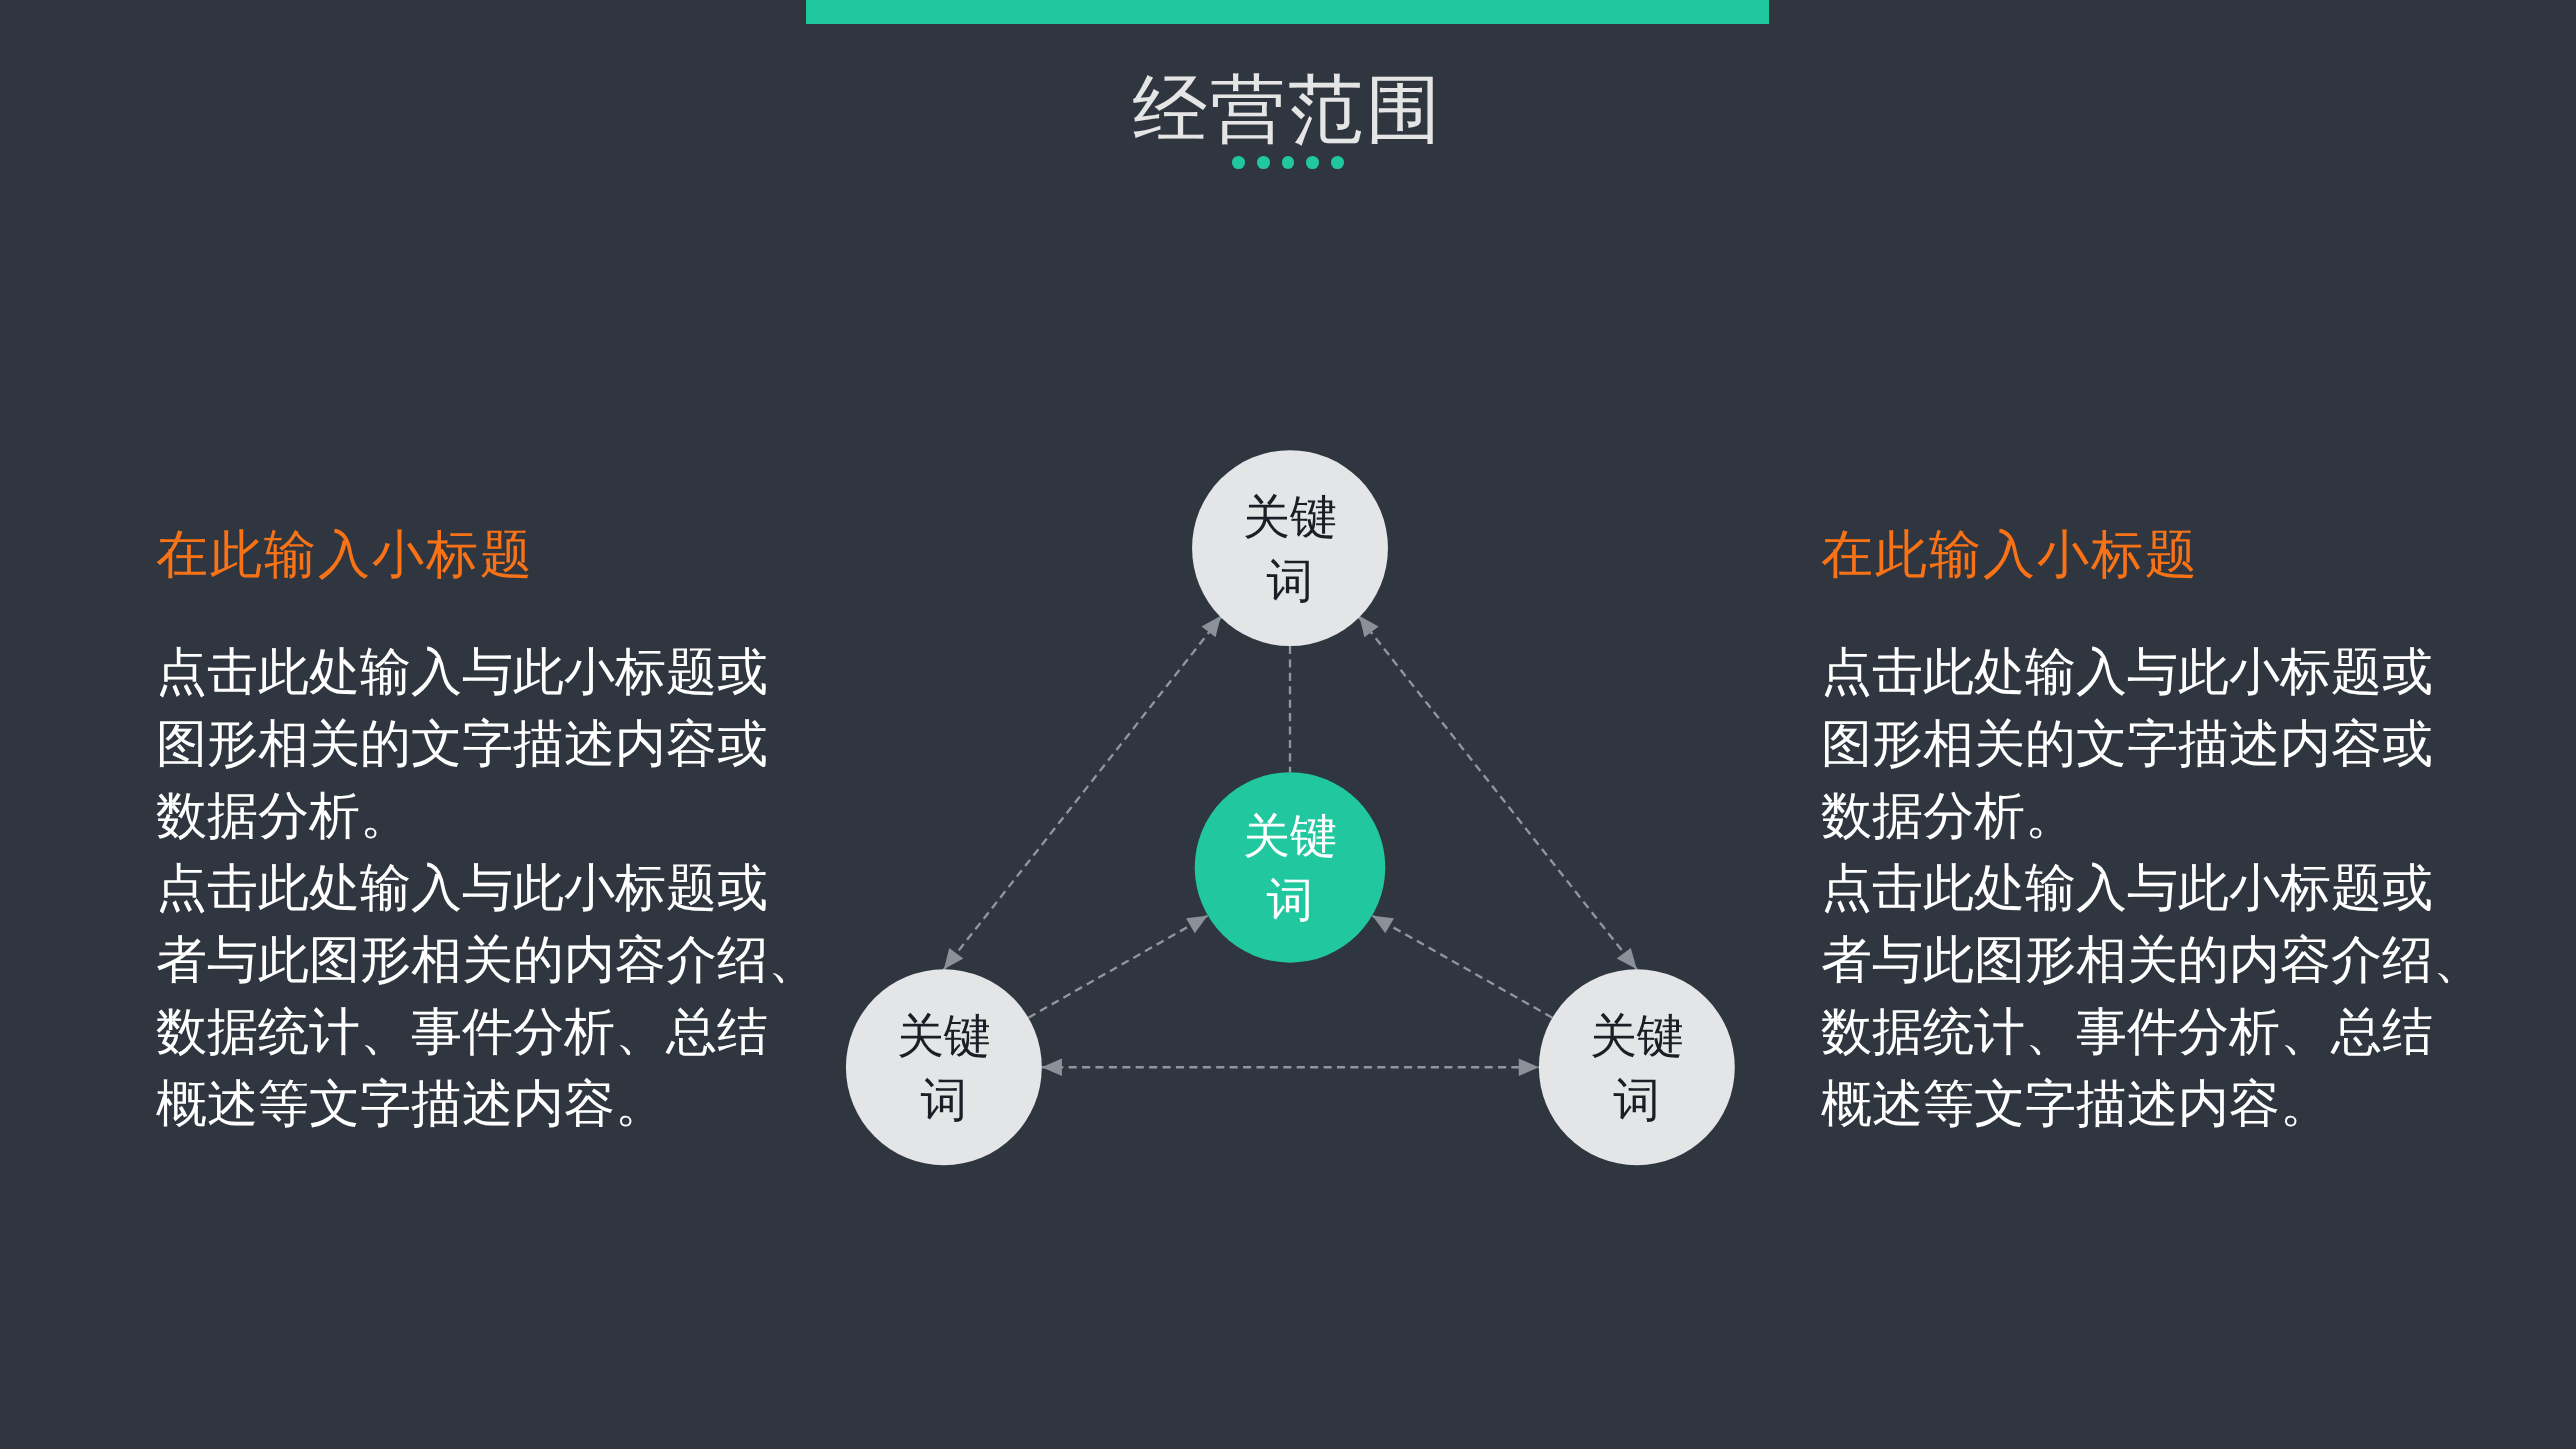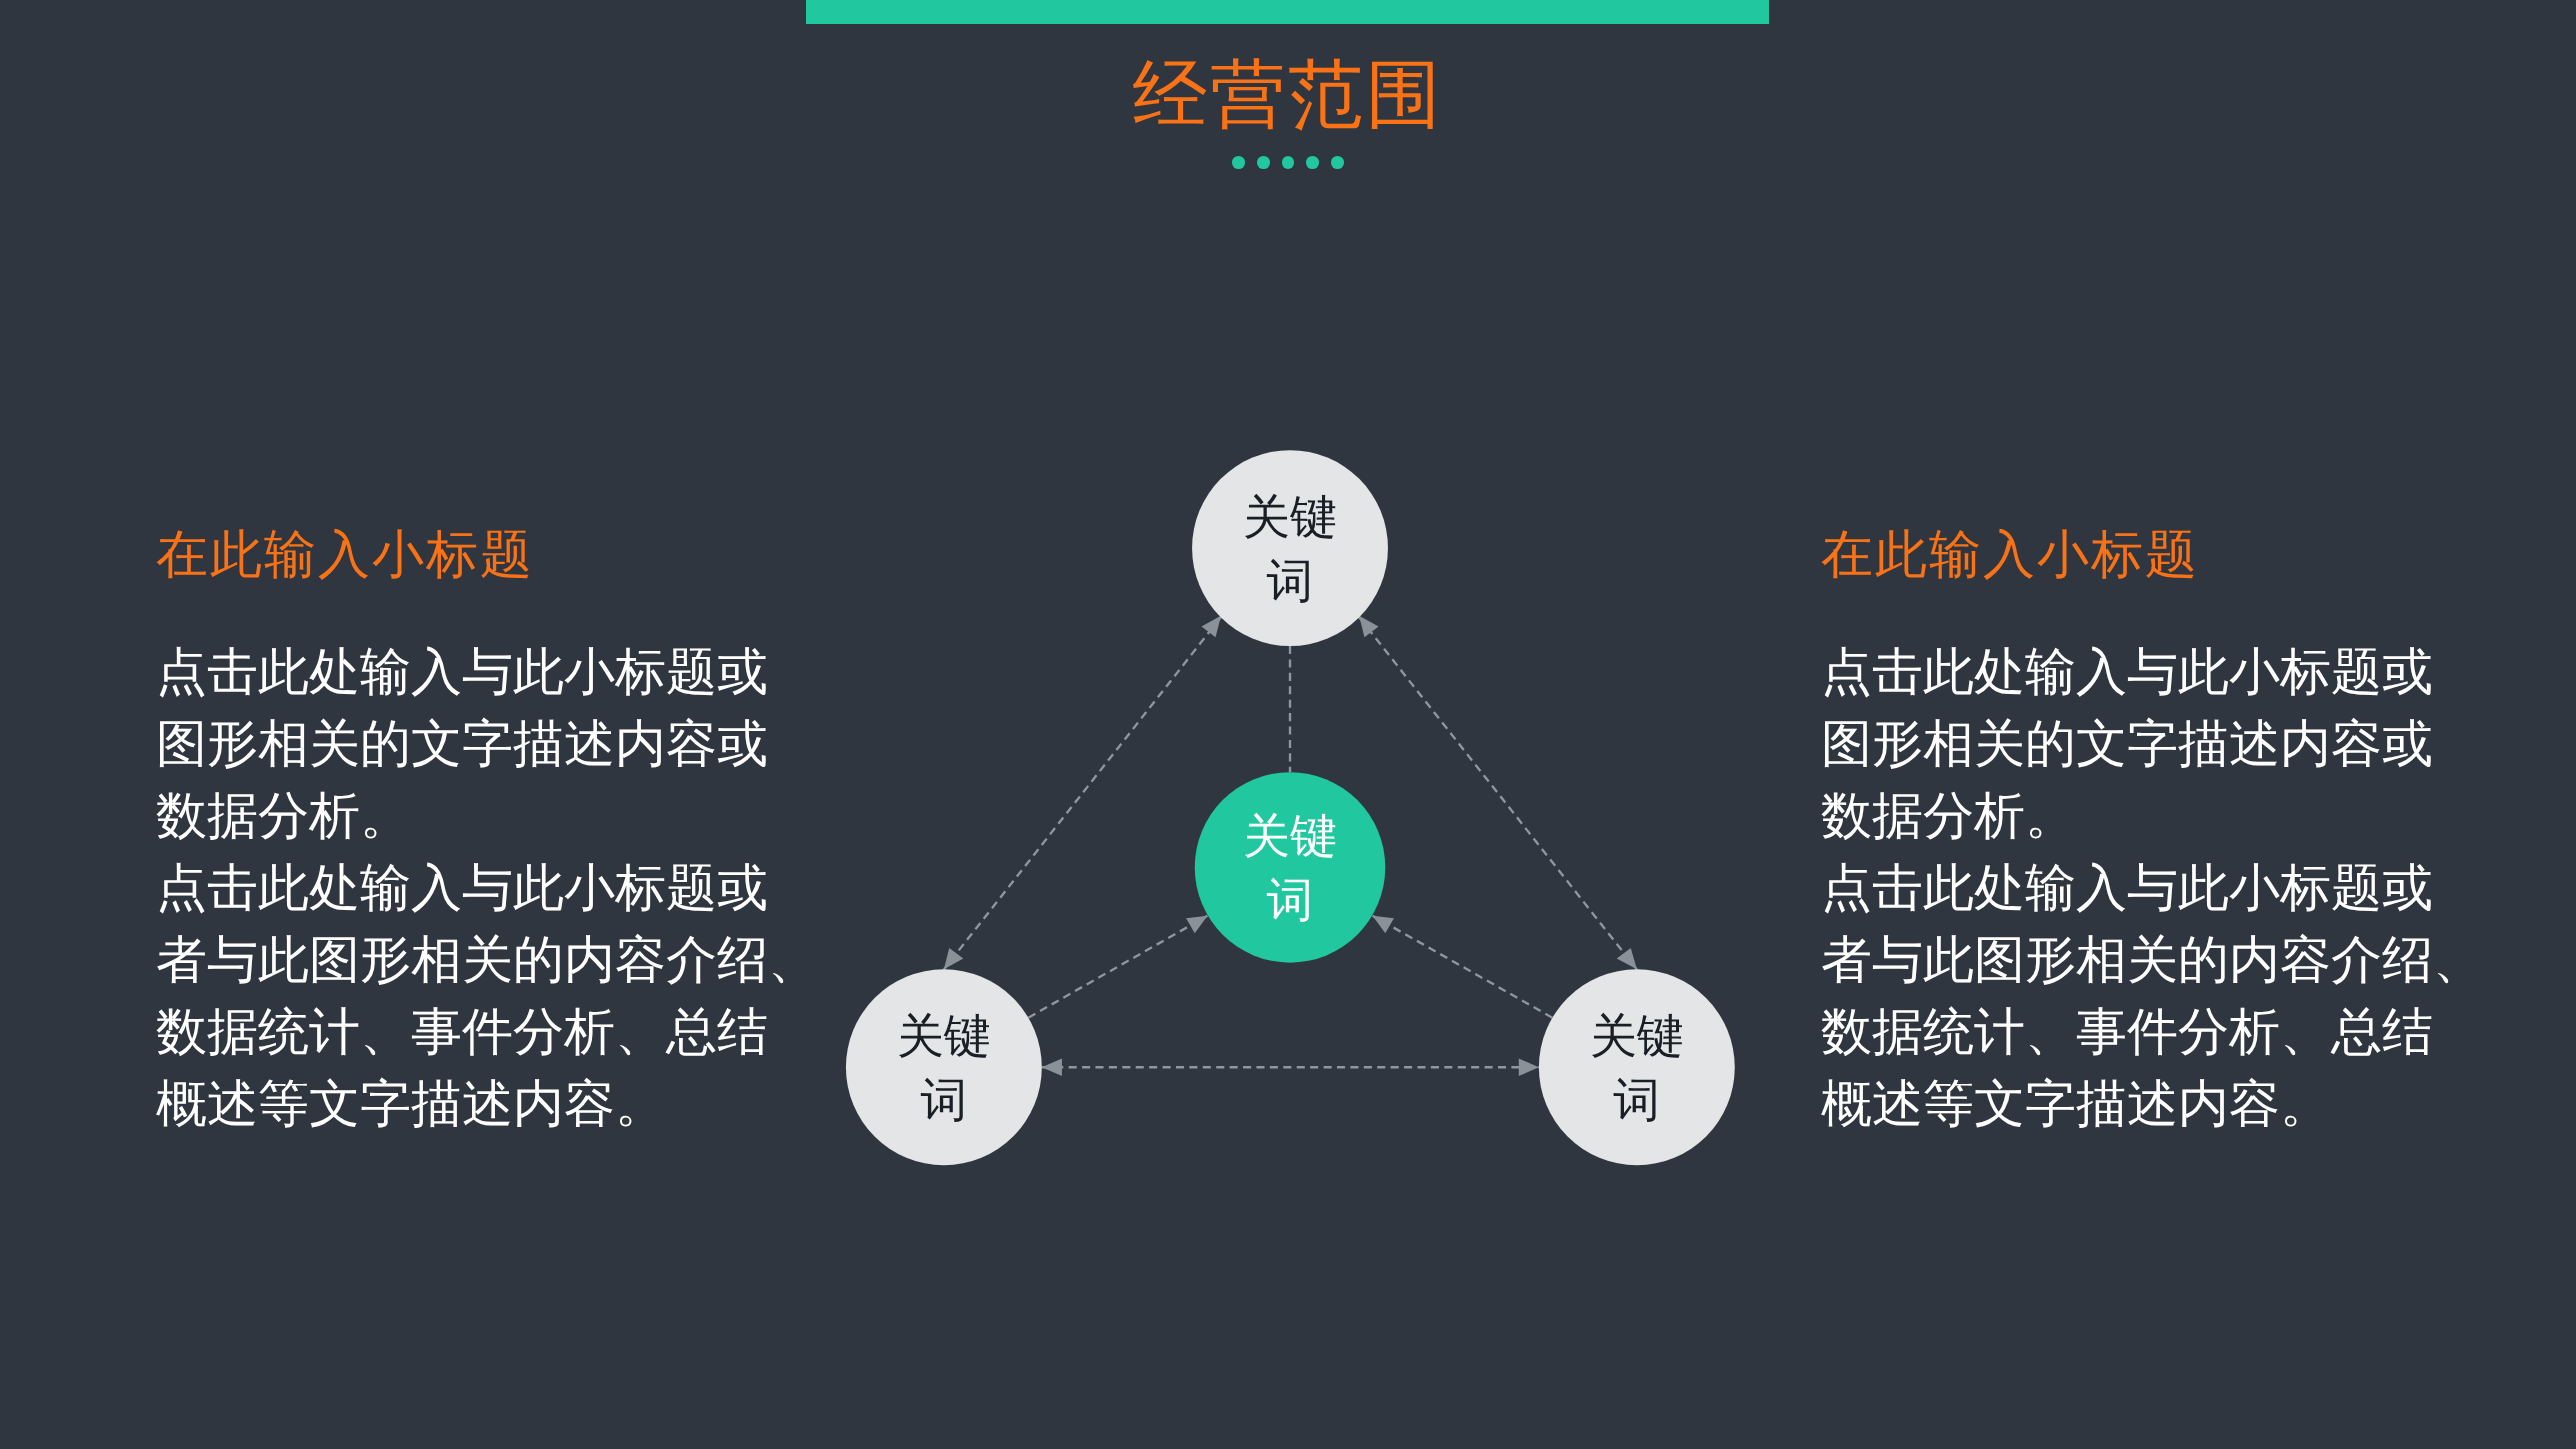--- a/index.html
+++ b/index.html
@@ -27,26 +27,26 @@
     width: 963px;
     height: 24px;
     background: #21C79E;
   }
   
   .title {
     position: absolute;
     left: 0;
     right: 0;
     top: 56px;
-    margin: 1px;
+    margin: 16px;
     text-align: center;
     font-size: 75px;
     line-height: 75px;
     font-weight: 400;
-    color: #f97316;
+    color: #e5e5e5;
     letter-spacing: 2.7px;
   }
   
   .dots {
     position: absolute;
     left: 0;
     right: 0;
     top: 156px;
     display: flex;
     justify-content: center;

